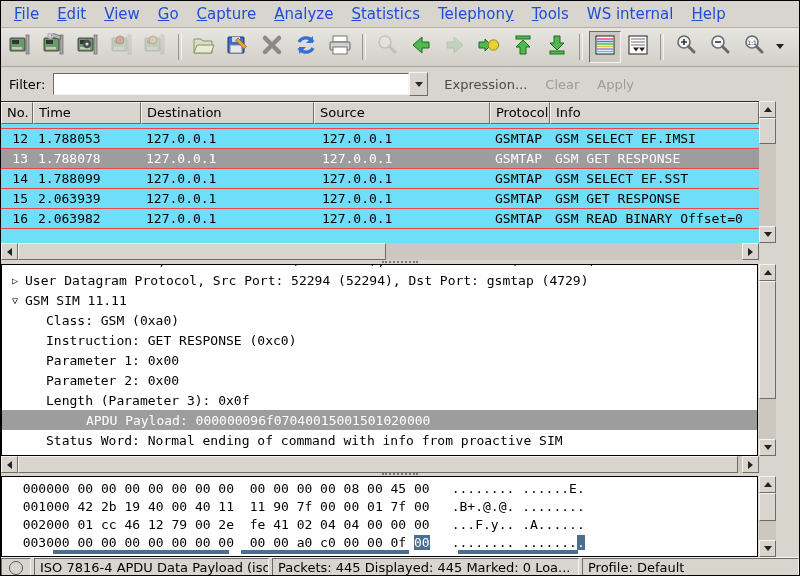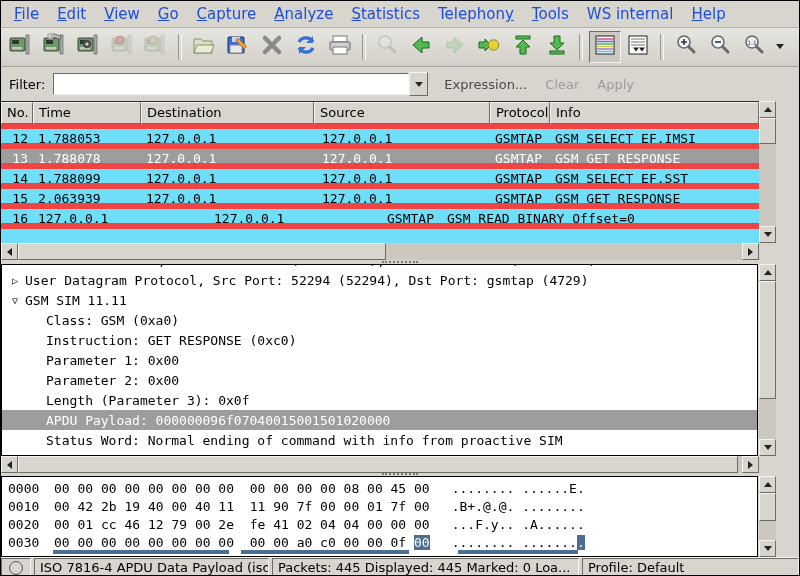--- a/index.html
+++ b/index.html
@@ -33,50 +33,50 @@
   .tri-down{width:0;height:0;border-left:4px solid transparent;border-right:4px solid transparent;border-top:5px solid #2a2a2a;}
   #expression-button{color:#4a4a4a;margin-left:16px;cursor:default;}
   #clear-button,#apply-button{color:#9b9b9b;margin-left:18px;cursor:default;}
 
   
   #plist{position:absolute;top:100px;left:0;width:758px;height:142px;background:#6fdef8;
          border-top:1px solid #2a2a2a;box-sizing:border-box;overflow:hidden;}
   #plist-header{display:flex;height:22px;}
   .hcell{background:#d8d5cf;border:1px solid;border-color:#f6f4f0 #6e6a64 #6e6a64 #f6f4f0;
          font-size:13px;padding:2px 5px;box-sizing:border-box;white-space:nowrap;overflow:hidden;flex-shrink:0;}
-  .prow{display:flex;height:20px;box-sizing:border-box;border-bottom:6px solid #ef4444;background:#6fdef8;
+  .prow{display:flex;height:20px;box-sizing:border-box;border-bottom:1px solid #ef4444;background:#6fdef8;
         font:13px "DejaVu Sans Mono",monospace;color:#000;}
   .prow.selected{background:#9d9d9d;color:#fff;justify-content:space-between;}
   .prow-clip{height:5px;overflow:hidden;}
   .prow-clip .prow{margin-top:-15px;}
   .pcell{padding:2px 5px;box-sizing:border-box;white-space:nowrap;overflow:hidden;flex-shrink:0;}
   .pcell.num{text-align:right;}
   .prow-empty{height:14px;background:#6fdef8;}
 
   
   .splitter{position:absolute;left:0;right:0;height:5px;background:#d8d5cf;}
   .grip{width:36px;border-top:2px dotted #777;margin:2px auto 0;}
 
   
   #details{position:absolute;top:263px;left:0;width:757px;height:192px;background:#fff;
            border:1px solid #000;box-sizing:border-box;overflow:hidden;
            font:13px "DejaVu Sans Mono",monospace;}
   .drow{height:20px;display:flex;align-items:center;white-space:pre;}
-  .drow.selected{background:#9d9d9d;color:#fff;}
+  .drow.selected{background:#9d9d9d;color:#fff;padding-left:40px;}
   .drow .exp{display:inline-block;width:16px;margin-left:5px;font-size:10px;text-align:center;flex-shrink:0;}
   .drow .dtxt{padding-left:2px;}
   .drow.ind .dtxt{padding-left:44px;}
   .drow-clip{height:5px;overflow:hidden;}
   .drow-clip .drow{margin-top:-15px;}
 
   
   #hexpane{position:absolute;top:475px;left:0;width:757px;height:81px;background:#fff;
            border:1px solid #000;box-sizing:border-box;overflow:hidden;padding-top:2px;
            font:13px "DejaVu Sans Mono",monospace;}
-  .hrow{height:18px;display:flex;align-items:center;white-space:pre;}
+  .hrow{height:18px;display:flex;align-items:center;white-space:pre;text-align:right;}
   .hoff{padding-left:6px;width:46px;flex-shrink:0;}
   .hascii{margin-left:22px;}
   .hsel{background:#4c6e91;color:#fff;}
   .hbar{position:absolute;height:4px;background:#4c6e91;bottom:2px;}
 
   
   .scroll{position:absolute;background:#ccc8c0;box-sizing:border-box;}
   .sb-btn{position:absolute;width:17px;height:17px;background:#d8d5cf;border:1px solid;
           border-color:#f6f4f0 #6e6a64 #6e6a64 #f6f4f0;box-sizing:border-box;
           display:flex;align-items:center;justify-content:center;}
@@ -361,20 +361,21 @@
         <div class="prow">
           <div class="pcell num" style="width: 32px;">15</div>
           <div class="pcell" style="width: 108px;">2.063939</div>
           <div class="pcell" style="width: 176px;">127.0.0.1</div>
           <div class="pcell" style="width: 173px;">127.0.0.1</div>
           <div class="pcell" style="width: 60px;">GSMTAP</div>
           <div class="pcell" style="flex: 1 1 0%;">GSM GET RESPONSE</div>
         </div>
         <div class="prow">
           <div class="pcell num" style="width: 32px;">16</div>
+          <div class="pcell" style="width: 108px;">2.063982</div>
           <div class="pcell" style="width: 176px;">127.0.0.1</div>
           <div class="pcell" style="width: 173px;">127.0.0.1</div>
           <div class="pcell" style="width: 60px;">GSMTAP</div>
           <div class="pcell" style="flex: 1 1 0%;">GSM READ BINARY Offset=0</div>
         </div>
         <div class="prow-empty"></div>
       </div>
   </div>
 
   <div id="splitter1" class="splitter" style="top:258px">

